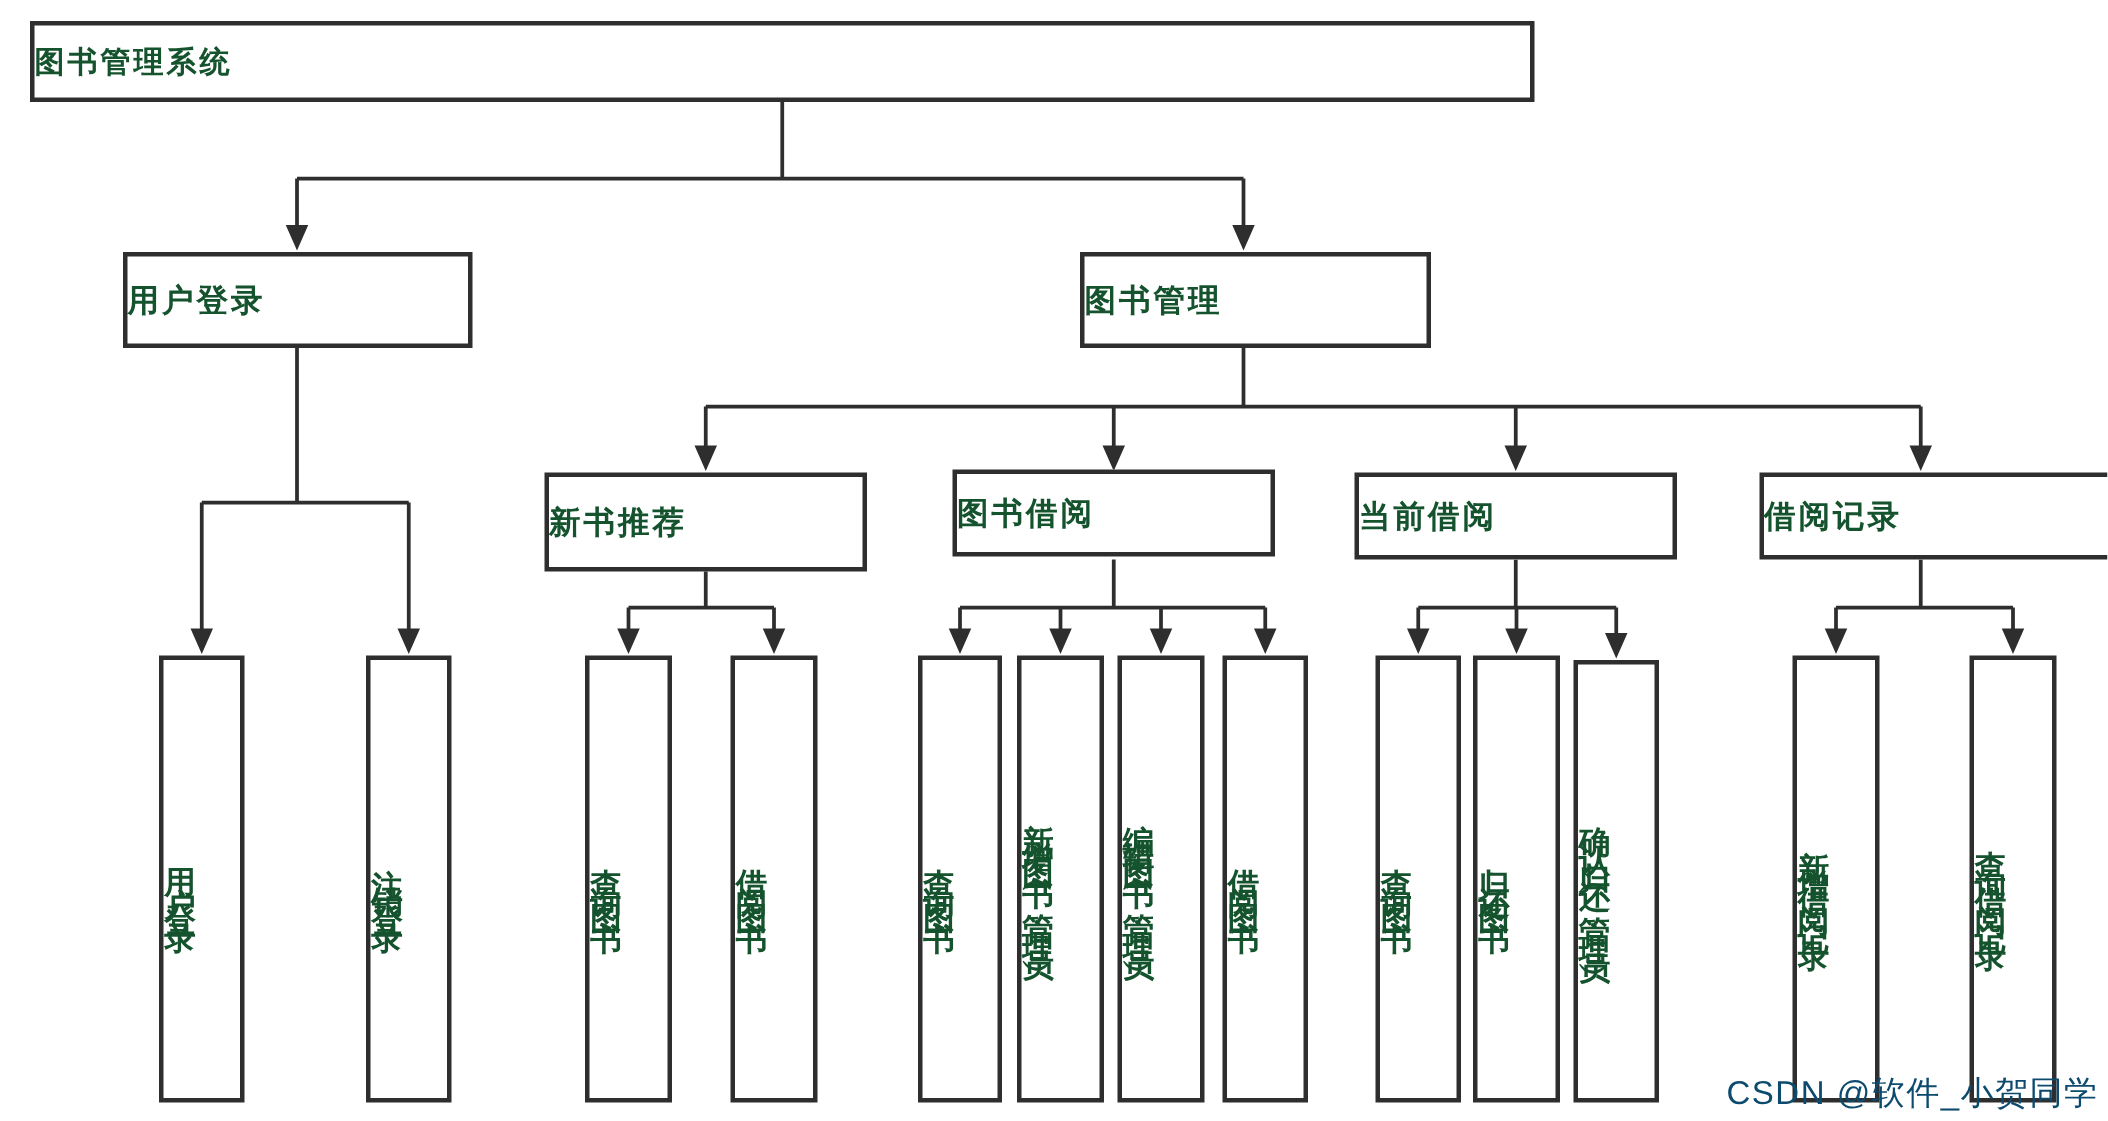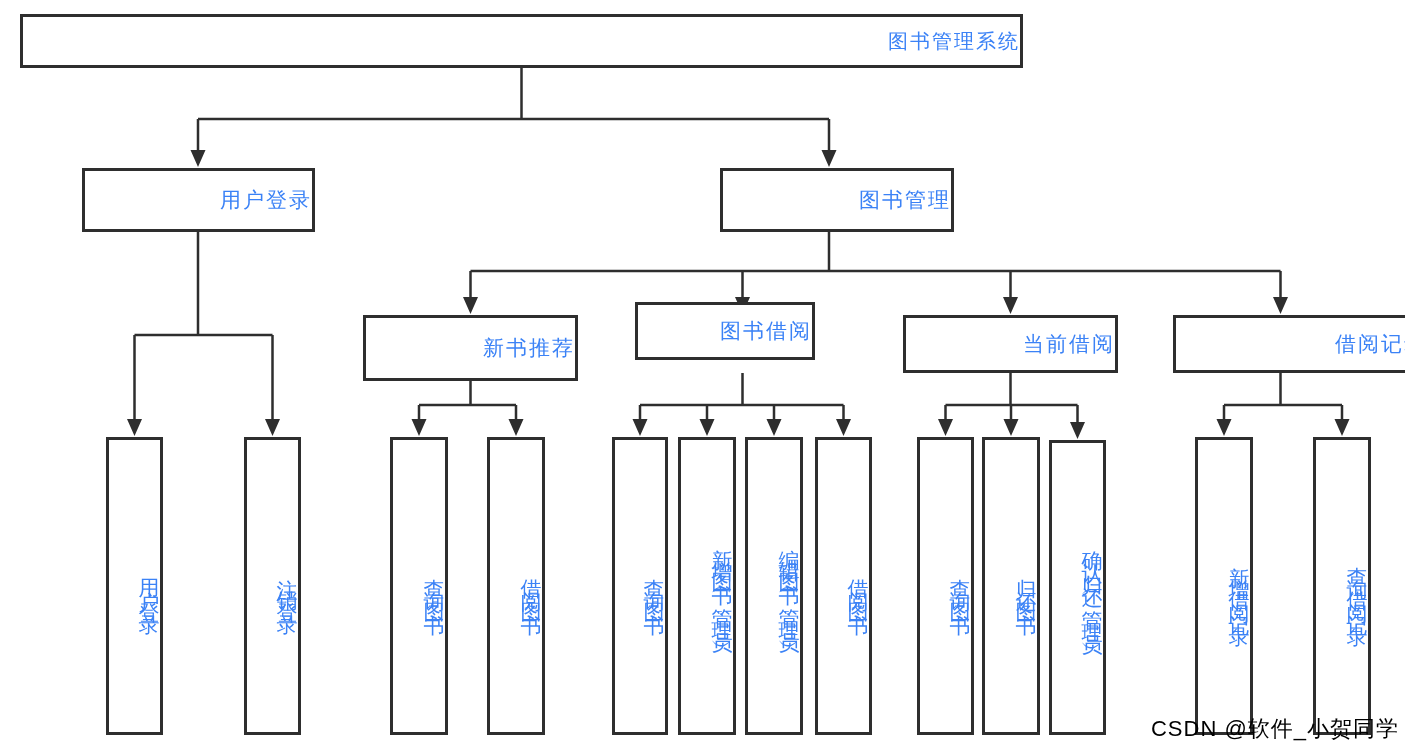--- a/index.html
+++ b/index.html
@@ -3,32 +3,32 @@
 <meta charset="utf-8">
 <style>
   html,body { margin:0; padding:0; background:#ffffff; }
   #stage {
     position:relative; width:1405px; height:747px; background:#ffffff;
     font-family:"Liberation Sans", sans-serif; overflow:hidden;
   }
   #wires { position:absolute; left:0; top:0; pointer-events:none; }
   .node {
     position:absolute; box-sizing:border-box; background:#ffffff;
-    border:3px solid #2e2e2e; color:#3b82f6;
-    display:flex; align-items:center; justify-content:flex-end;
-    font-size:21px; letter-spacing:2px; white-space:nowrap;
+    border:3px solid #2e2e2e; color:#14532d;
+    display:flex; align-items:center; justify-content:flex-start;
+    font-size:21px; letter-spacing:2px; white-space:nowrap;font-weight:bold;
   }
   .node.root { font-size:20px; }
   .vnode span {
     writing-mode:vertical-rl; text-orientation:mixed;
     letter-spacing:12px; line-height:1; white-space:pre;
   }
   .watermark {
     position:absolute; right:6px; bottom:3px;
-    font-size:22px; color:#000000; letter-spacing:1px;
+    font-size:22px; color:#0c4a6e; letter-spacing:1px;
   }
 </style>
 </head>
 <body>
 
 <div id="stage">
 
   <svg id="wires" width="1405" height="747" viewBox="0 0 1405 747">
     <path fill="none" stroke="#2e2e2e" stroke-width="2.5" d="
       M521.5 68 V119
@@ -93,21 +93,21 @@
   <div class="node" style="left:82px;top:168px;width:233px;height:64px">
     <span>用户登录</span>
   </div>
   <div class="node" style="left:720px;top:168px;width:234px;height:64px">
     <span>图书管理</span>
   </div>
 
   <div class="node" style="left:363px;top:315px;width:215px;height:66px">
     <span>新书推荐</span>
   </div>
-  <div class="node" style="left:635px;top:302px;width:180px;height:58px">
+  <div class="node" style="left:635px;top:313px;width:215px;height:58px">
     <span>图书借阅</span>
   </div>
   <div class="node" style="left:903px;top:315px;width:215px;height:58px">
     <span>当前借阅</span>
   </div>
   <div class="node" style="left:1173px;top:315px;width:257px;height:58px">
     <span>借阅记录</span>
   </div>
 
   <div class="node vnode" style="left:106px;top:437px;width:57px;height:298px">

